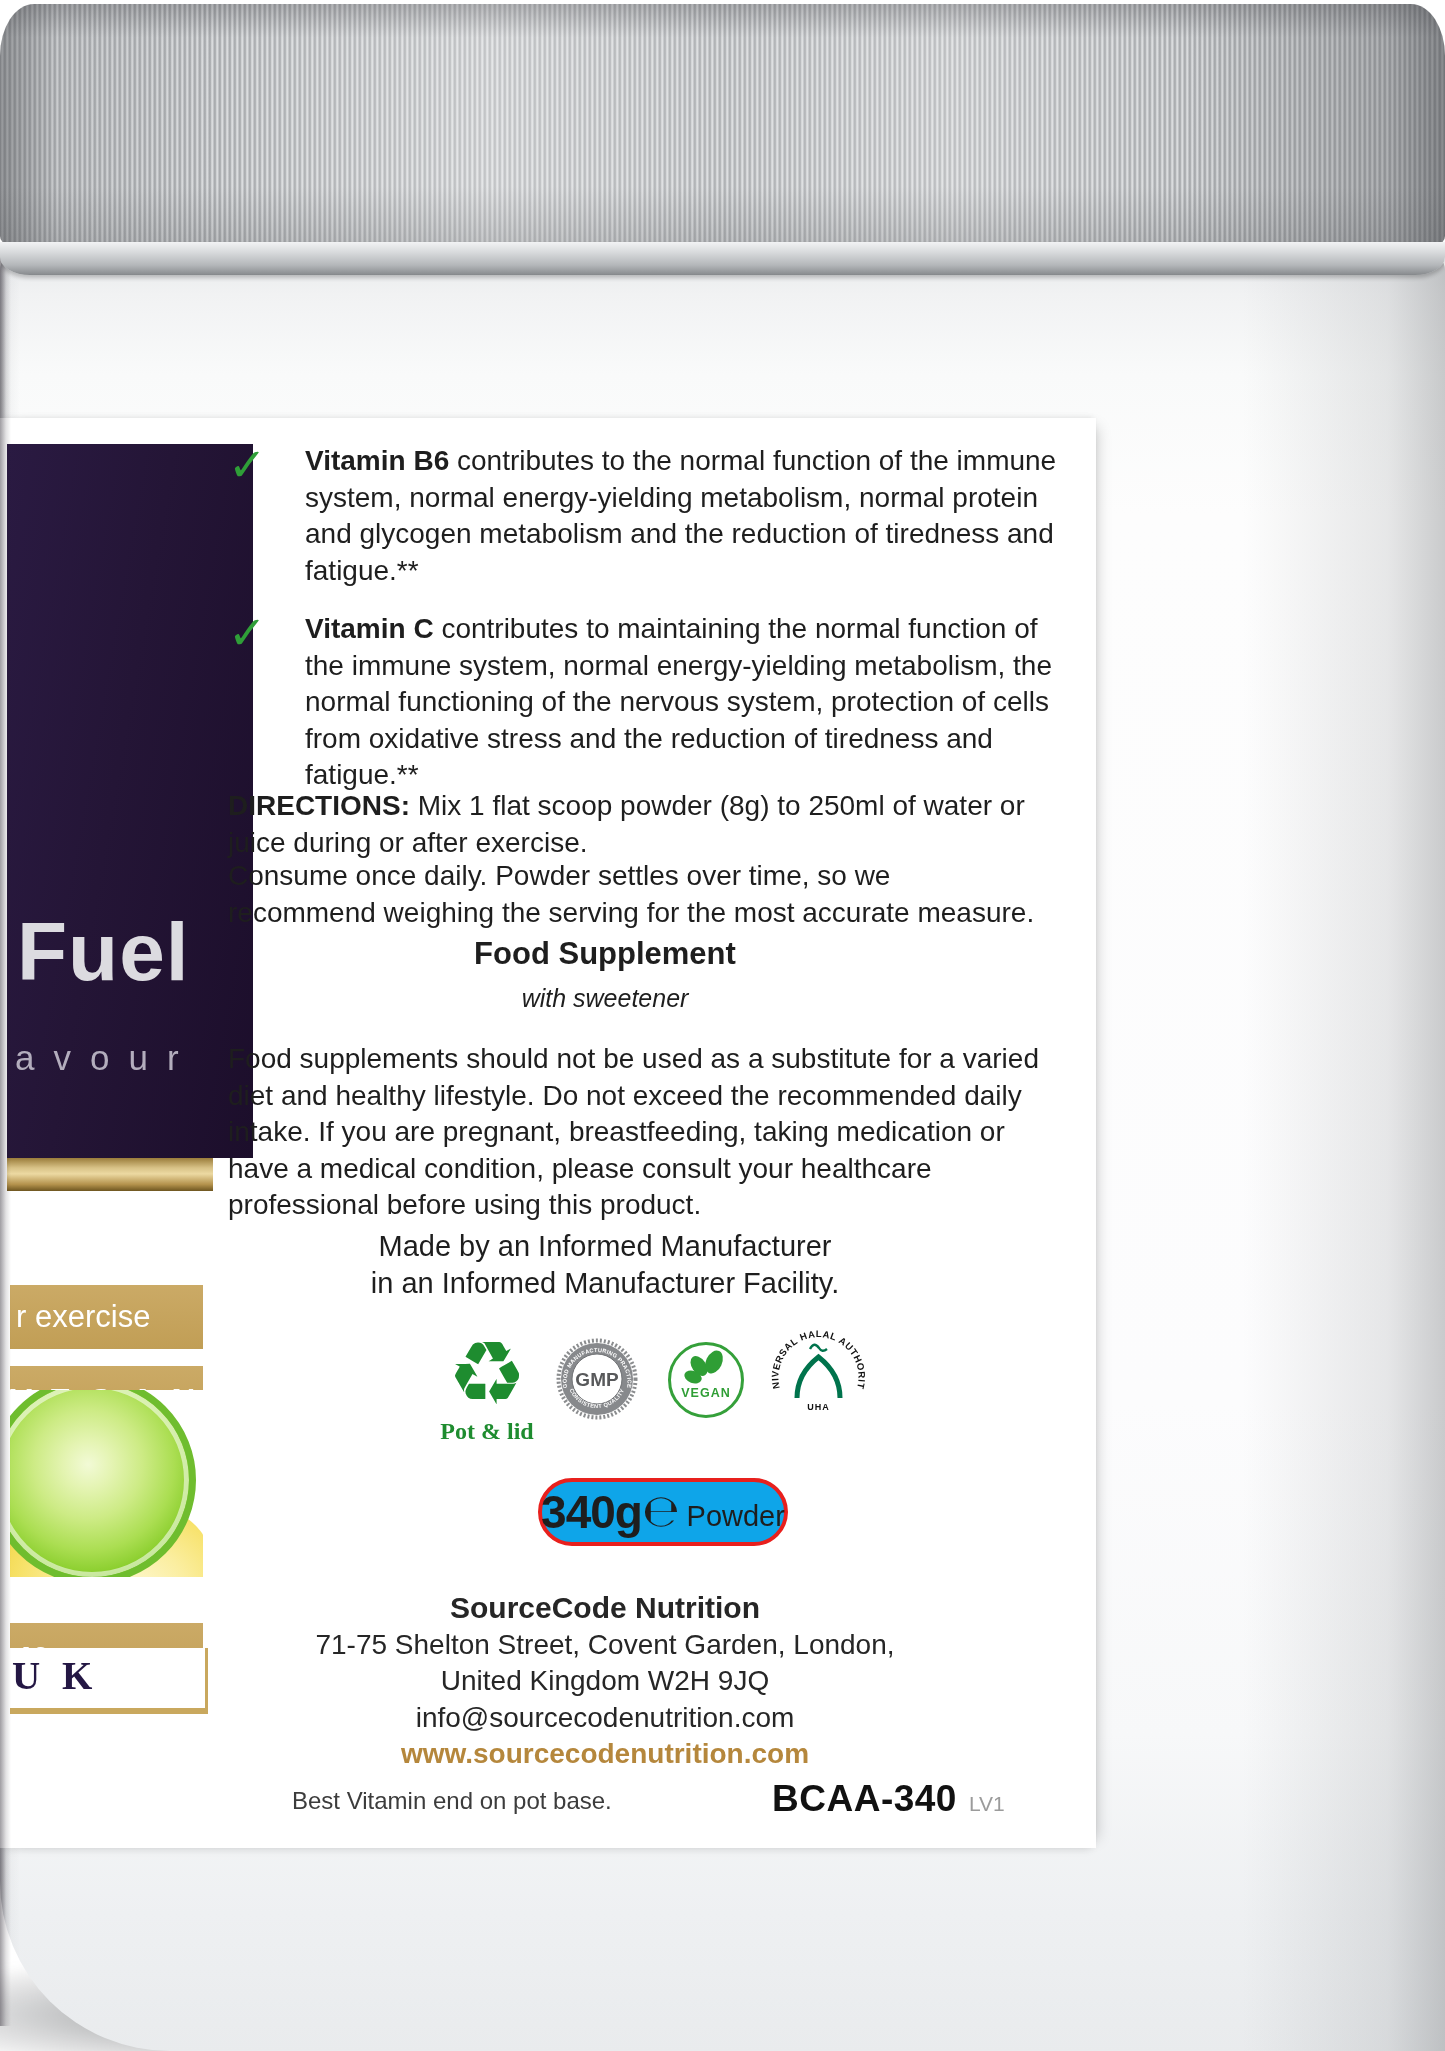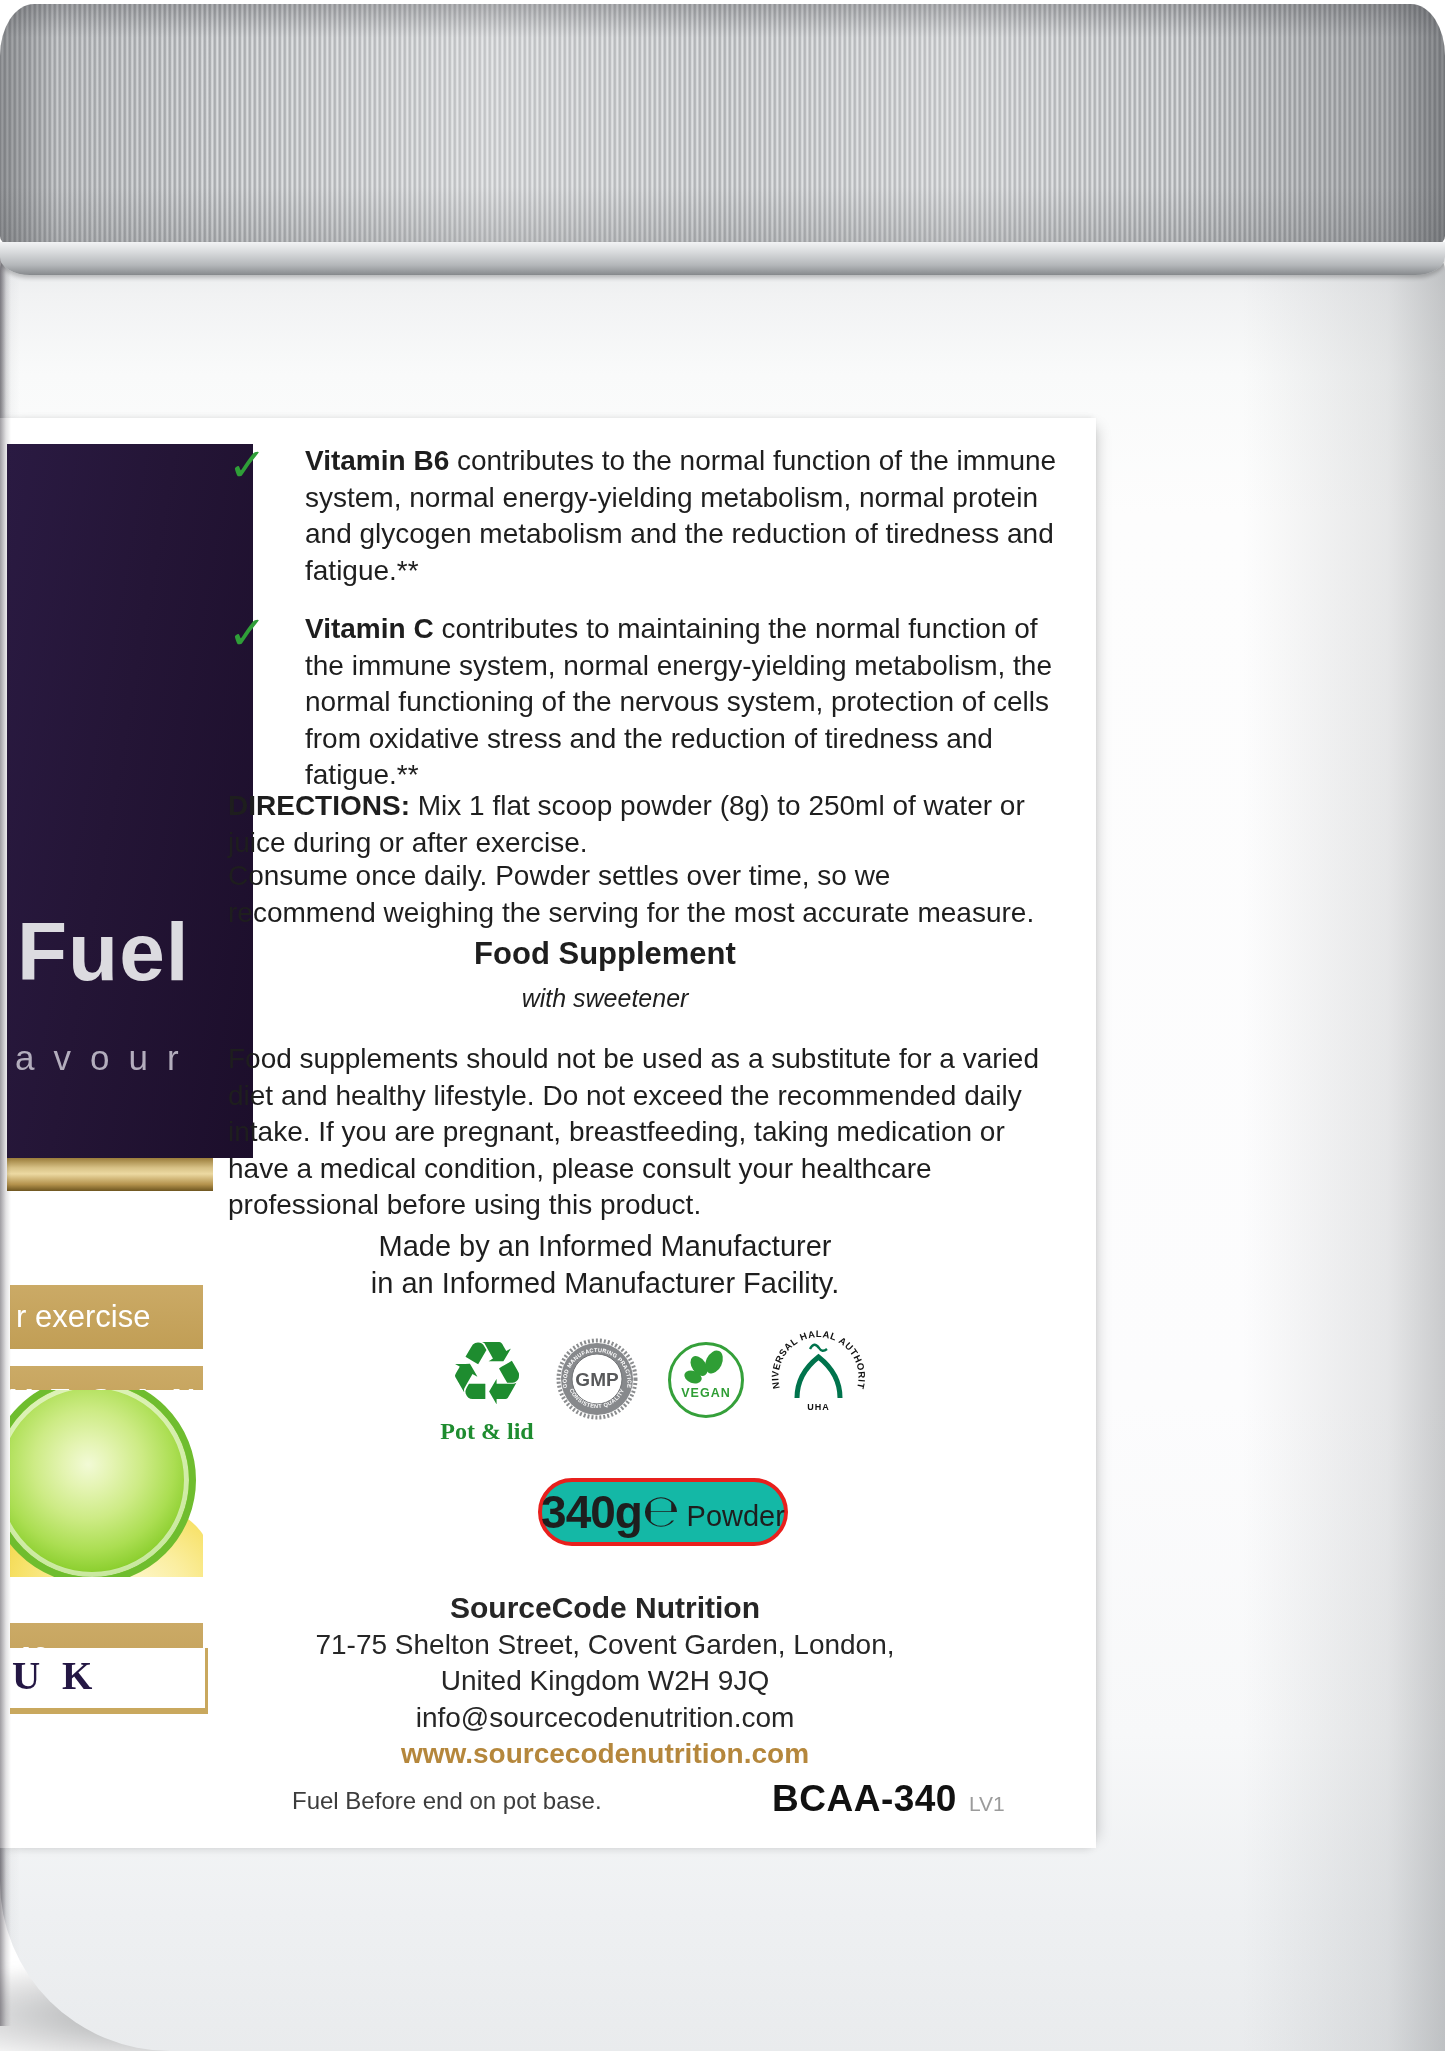--- a/index.html
+++ b/index.html
@@ -70,21 +70,21 @@
   
   .ic{position:absolute;}
   .ic-recycle{left:437px;top:910px;width:100px;text-align:center;}
   .recycle-glyph{font-family:"DejaVu Sans",sans-serif;font-size:88px;line-height:92px;color:#1e8c2f;}
   .recycle-cap{font-family:"Liberation Serif",serif;font-weight:bold;
     font-size:24px;color:#1e8c2f;margin-top:-2px;}
   .ic-gmp{left:556px;top:920px;} .ic-vegan{left:666px;top:922px;} .ic-halal{left:770px;top:908px;}
 
   
   .badge{position:absolute;left:538px;top:1060px;width:250px;height:68px;border:4px solid #e8201d;
-    border-radius:36px;background:#14b8a6;display:flex;align-items:center;justify-content:center;box-sizing:border-box;}
+    border-radius:36px;background:#0ea5e9;display:flex;align-items:center;justify-content:center;box-sizing:border-box;}
   .badge .bw{font-size:46px;font-weight:bold;letter-spacing:-1px;}
   .badge .be{font-family:"DejaVu Sans",sans-serif;font-size:44px;margin-top:-3px;}
   .badge .bu{font-size:29px;margin-left:7px;margin-top:9px;}
 
   
   .address{position:absolute;left:214px;top:1172px;width:782px;text-align:center;
     font-size:28px;line-height:36.5px;color:#262626;}
   .addr-name{font-weight:bold;font-size:30px;}
   .addr-web{font-weight:bold;color:#b5873c;}
 
@@ -224,21 +224,21 @@
       </div>
 
     <div class="address">
       <div class="addr-name">SourceCode Nutrition</div>
       <div>71-75 Shelton Street, Covent Garden, London,</div>
       <div>United Kingdom W2H 9JQ</div>
       <div>info@sourcecodenutrition.com</div>
       <div class="addr-web">www.sourcecodenutrition.com</div>
     </div>
 
-    <div class="bestbefore">Fuel Before end on pot base.</div>
+    <div class="bestbefore">Best Vitamin end on pot base.</div>
     <div class="skurow">
         <span class="sku">BCAA-340</span>
         <span class="skuver">LV1</span>
       </div>
 
   </div>
 
   <div class="edge-left"></div>
 
   <div class="lid"></div>

